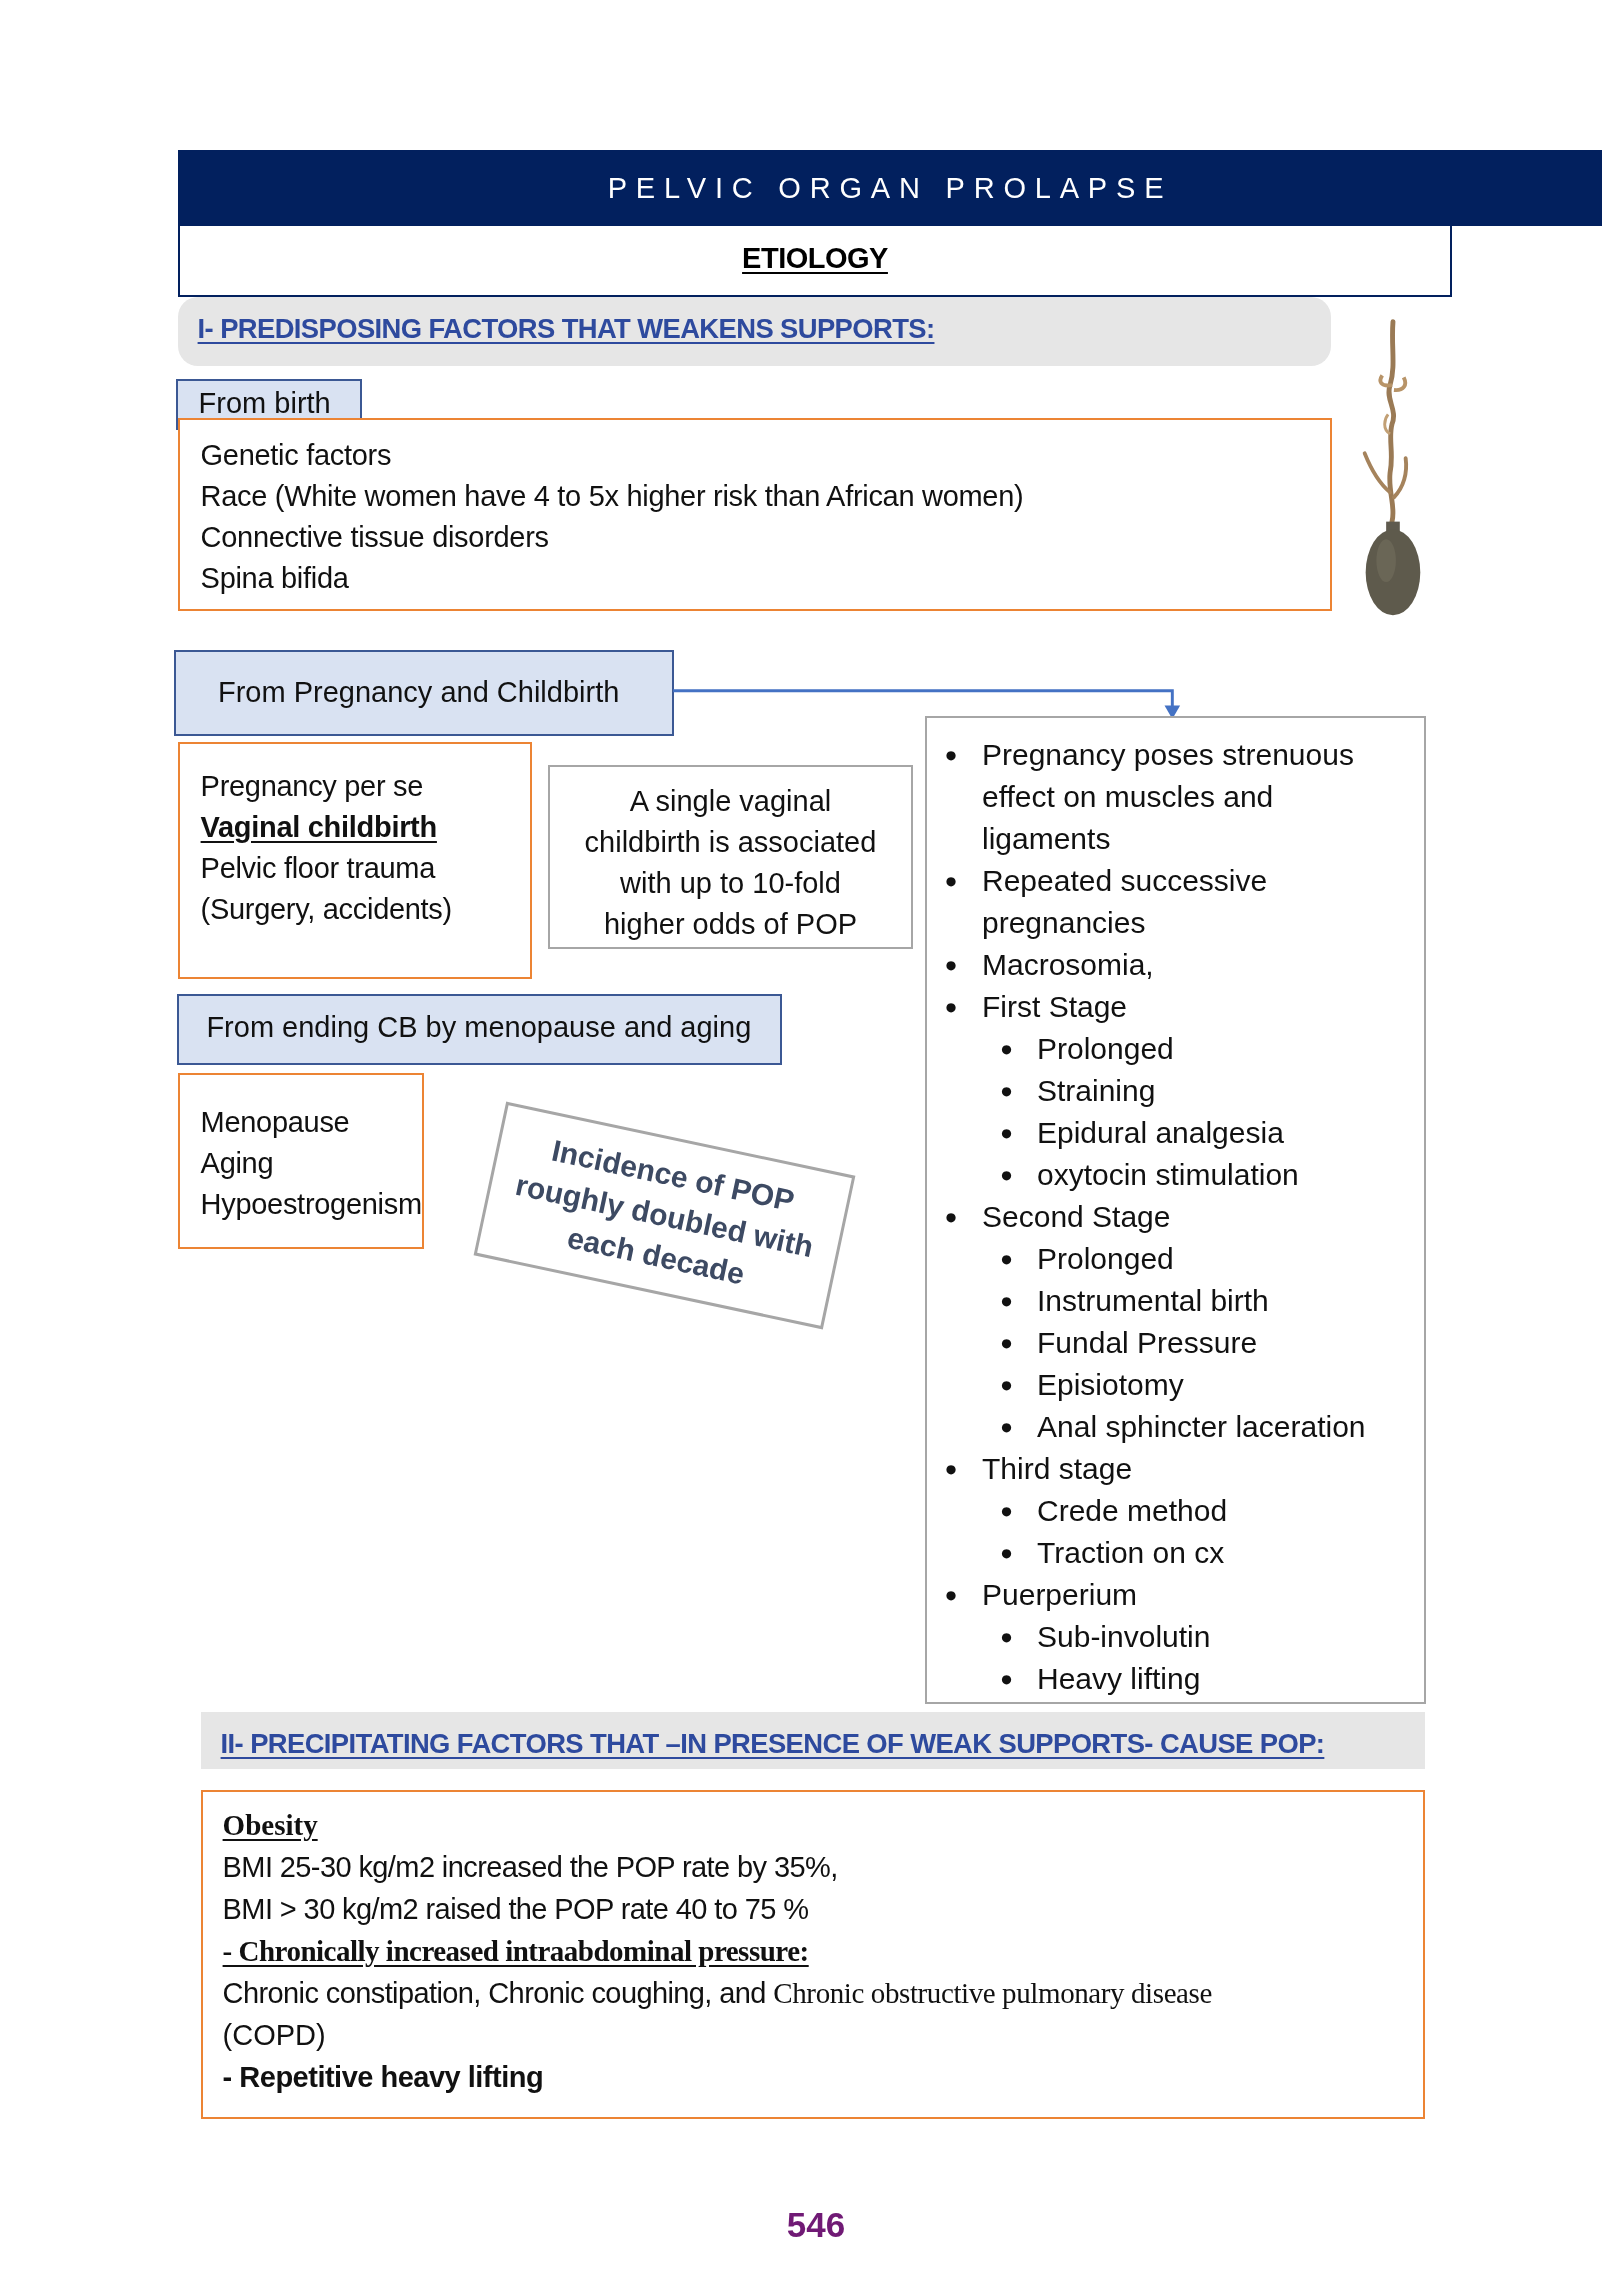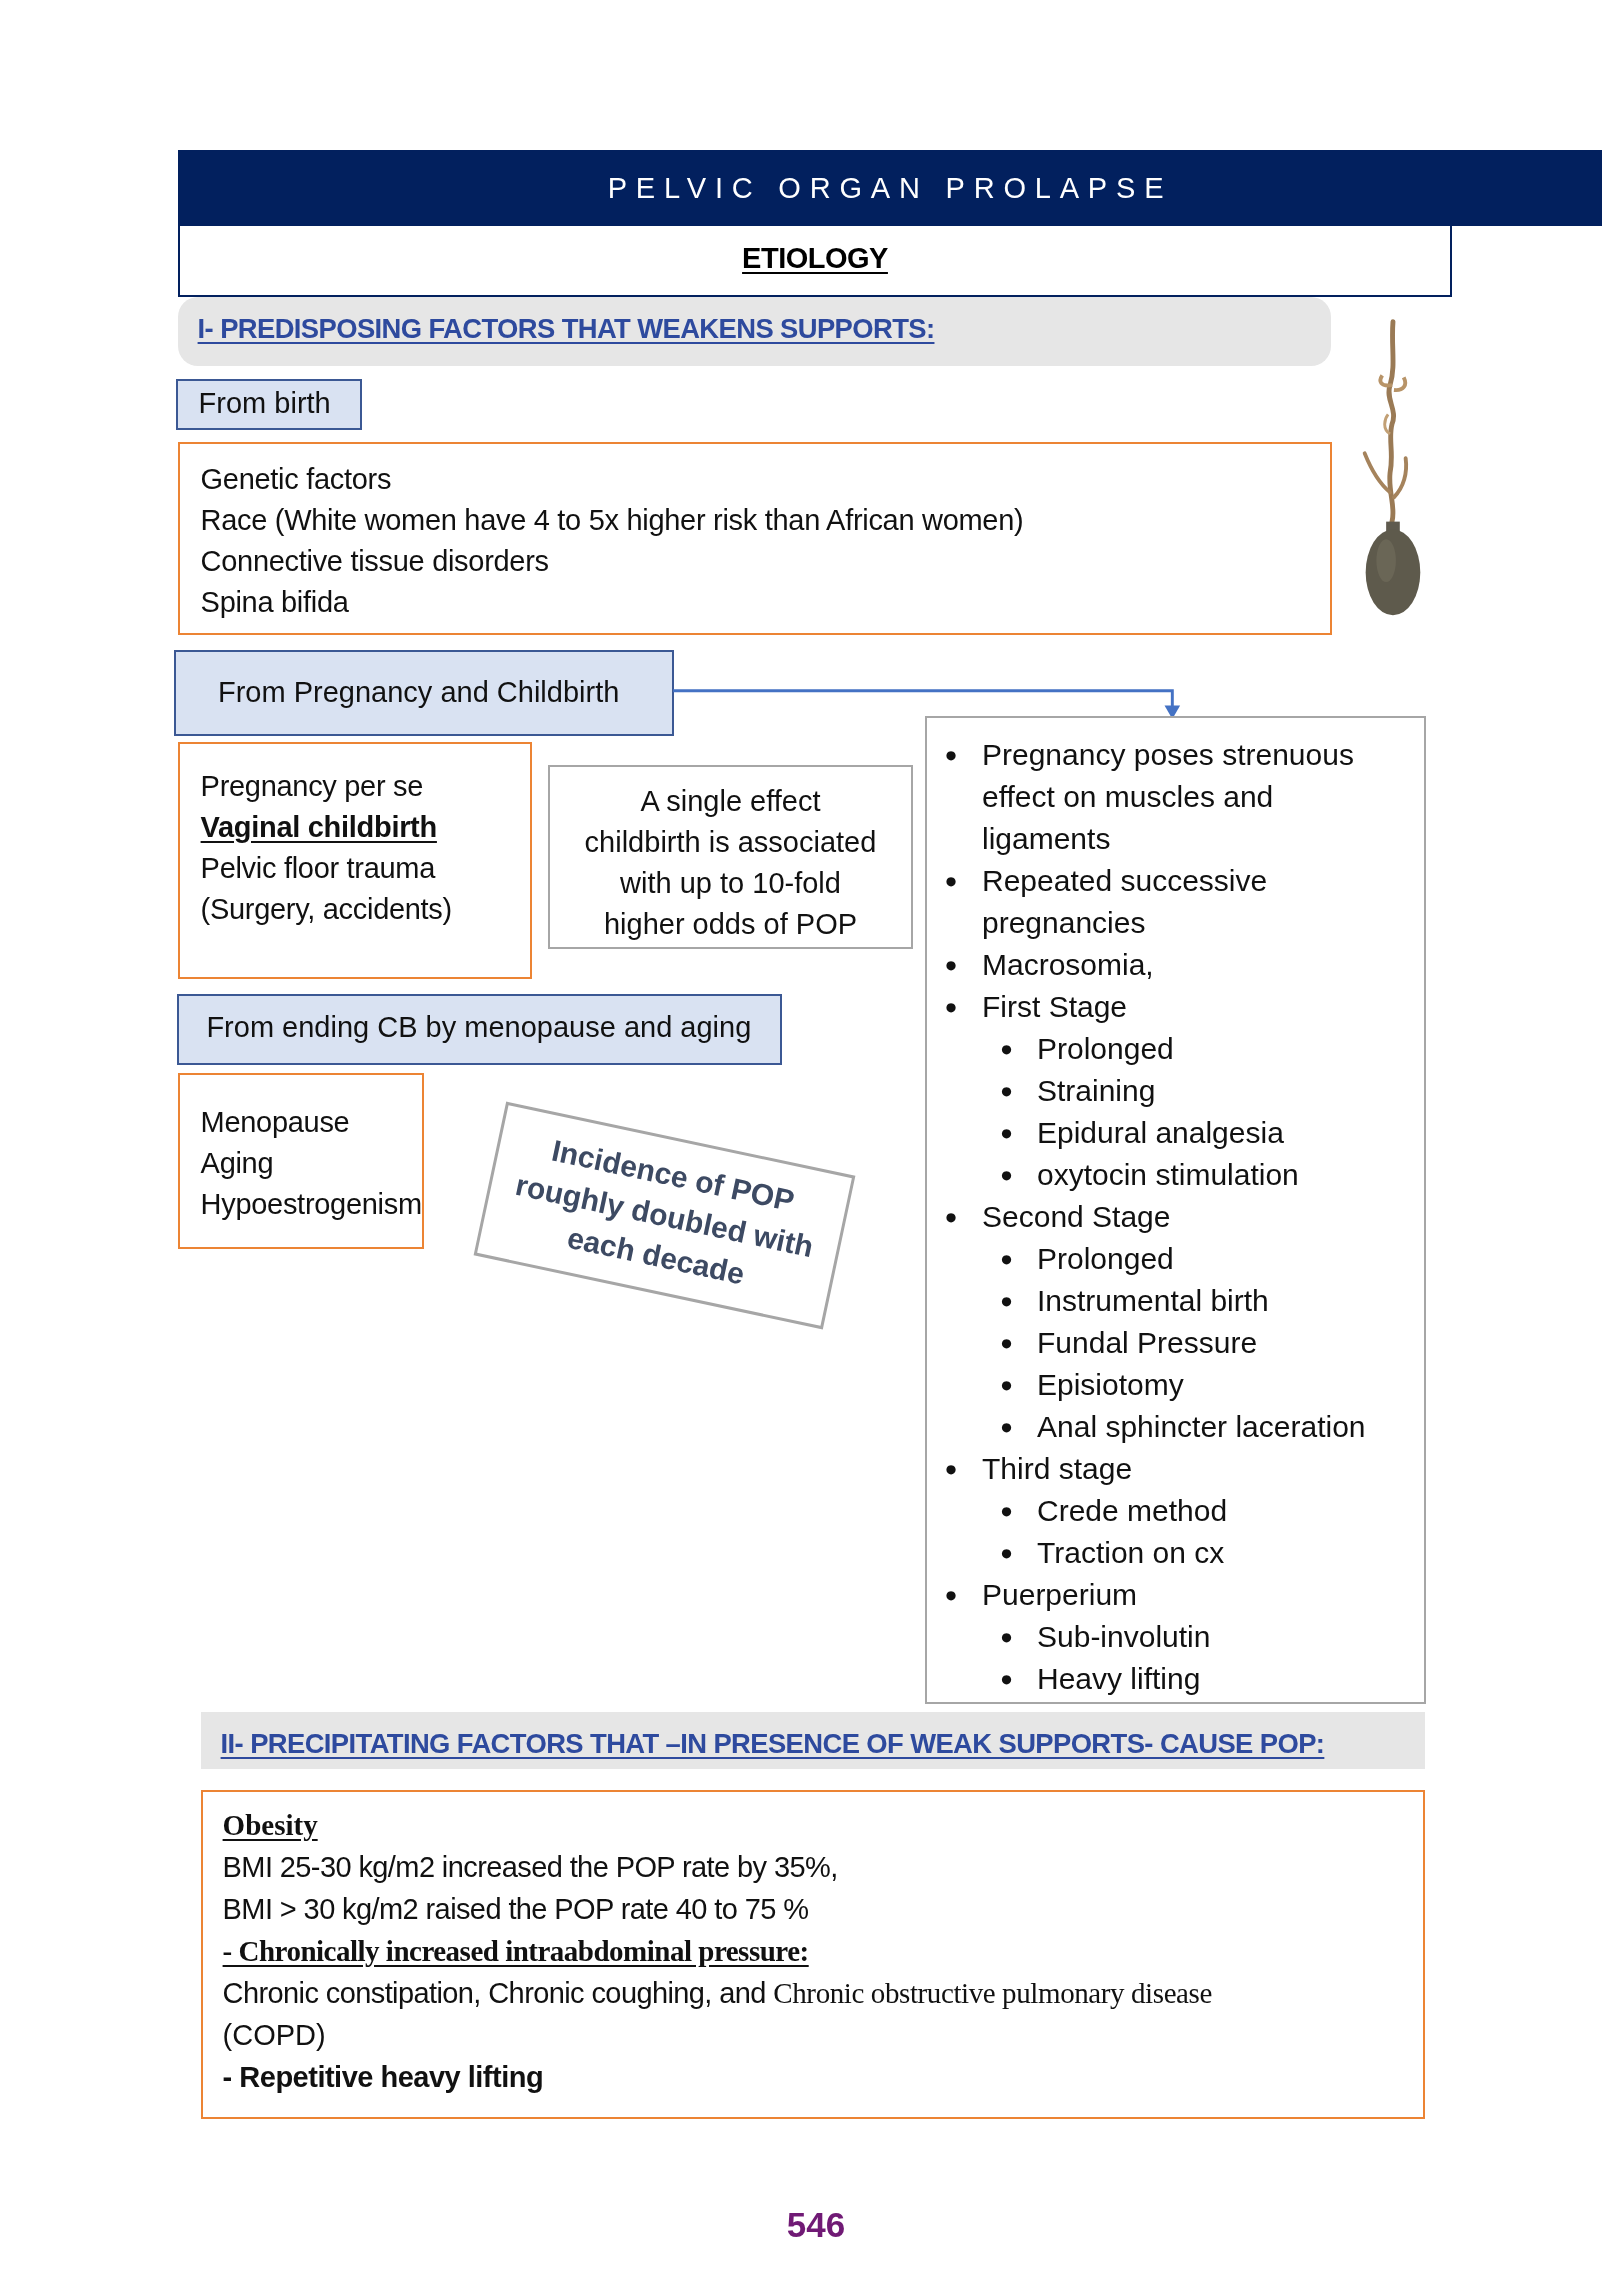--- a/index.html
+++ b/index.html
@@ -52,21 +52,21 @@
   <span>ETIOLOGY</span>
 </div>
 
 <div class="abs band" style="left:178px;top:297px;width:1153px;height:69px;border-radius:20px;">
   <div class="band-title" style="position:absolute;left:19.6px;top:15.7px;">I- PREDISPOSING FACTORS THAT WEAKENS SUPPORTS:</div>
 </div>
 
 <div class="abs bluebox" style="left:176px;top:379px;width:186px;height:51px;padding:5.9px 0 0 20.6px;">
   <span>From birth</span>
 </div>
-<div class="abs orangebox lines" style="left:178px;top:442px;width:1154px;height:193px;padding:14.7px 0 0 20.6px;">
+<div class="abs orangebox lines" style="left:178px;top:418px;width:1154px;height:193px;padding:14.7px 0 0 20.6px;">
   <div>Genetic factors</div>
   <div>Race (White women have 4 to 5x higher risk than African women)</div>
   <div>Connective tissue disorders</div>
   <div>Spina bifida</div>
 </div>
 
 <div class="abs" style="left:1353px;top:316px;width:78px;height:304px;">
   <svg width="78" height="304" viewBox="0 0 80 310">
     <path d="M41 5 C 39 30, 44 50, 38 70 C 33 85, 46 95, 40 110 C 36 125, 42 140, 38 160 C 36 180, 44 195, 40 210 L 42 220" stroke="#9a7a55" stroke-width="5" fill="none" stroke-linecap="round"></path>
     <path d="M40 70 C 28 72, 26 66, 30 60" stroke="#b89468" stroke-width="4" fill="none"></path>
@@ -90,21 +90,21 @@
 </svg>
 
 <div class="abs orangebox lines" style="left:178px;top:742px;width:354px;height:237px;padding:21.6px 0 0 20.6px;">
   <div>Pregnancy per se</div>
   <div style="font-weight:bold;text-decoration:underline;text-underline-offset:3.9px;">Vaginal childbirth</div>
   <div>Pelvic floor trauma</div>
   <div>(Surgery, accidents)</div>
 </div>
 
 <div class="abs graybox" style="left:548px;top:765px;width:365px;height:184px;text-align:center;font-size:29px;line-height:41px;padding-top:13.7px;">
-  <div>A single effect</div>
+  <div>A single vaginal</div>
   <div>childbirth is associated</div>
   <div>with up to 10-fold</div>
   <div>higher odds of POP</div>
 </div>
 
 <div class="abs graybox rlist" style="left:925px;top:716px;width:501px;height:988px;padding-top:15.7px;">
   <div class="l1"><span class="bul">●</span><span>Pregnancy poses strenuous</span></div>
   <div class="l1"><span>effect on muscles and</span></div>
   <div class="l1"><span>ligaments</span></div>
   <div class="l1"><span class="bul">●</span><span>Repeated successive</span></div>

